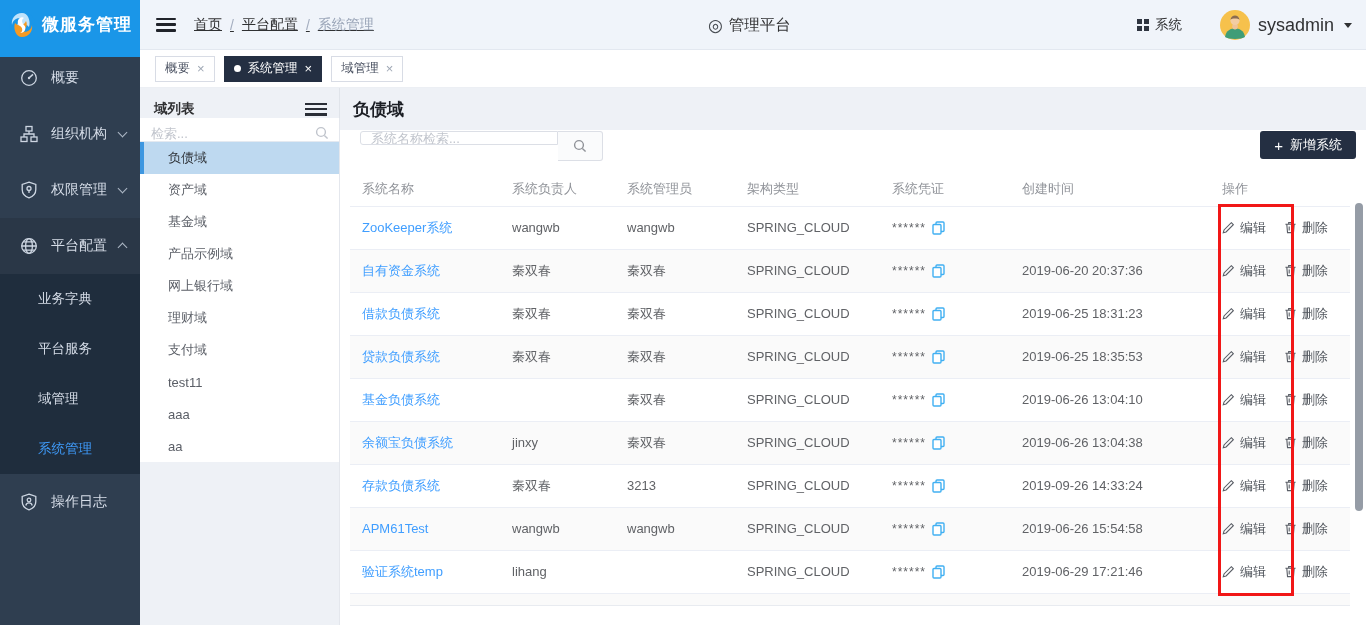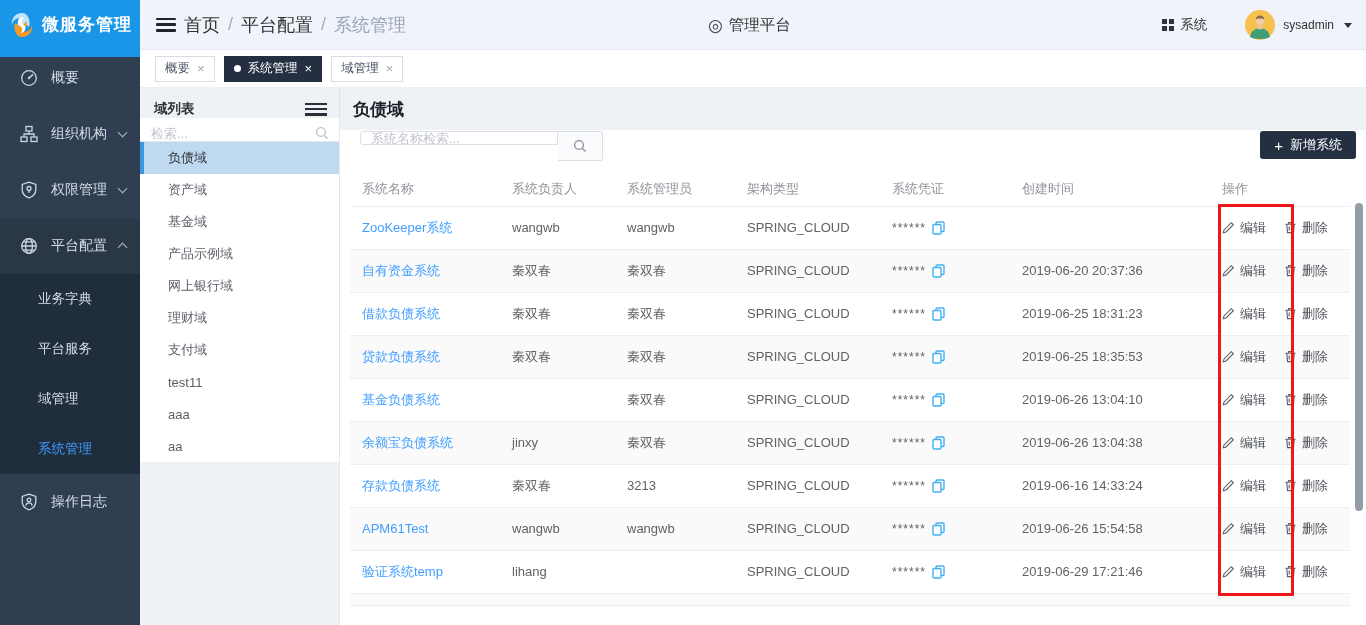--- a/index.html
+++ b/index.html
@@ -6,33 +6,33 @@
   html,body { width:1366px; height:625px; overflow:hidden; }
   body { font-family:"Liberation Sans","DejaVu Sans",sans-serif; background:#fff; color:#303133; }
   .app { position:relative; width:1366px; height:625px; overflow:hidden; background:#fff; }
 
   
   .header { position:absolute; left:0; top:0; width:1366px; height:50px; background:#f0f4fa; border-bottom:1px solid #e3e8f0; display:flex; align-items:center; z-index:5; }
   .logo { width:140px; height:64px; background:#1a96e8; display:flex; align-items:center; padding-left:8px; flex:0 0 140px; }
   .logo-text { color:#fff; font-weight:bold; font-size:17px; letter-spacing:1px; margin-left:6px; white-space:nowrap; }
   .hamburger { width:20px; height:14px; display:flex; flex-direction:column; justify-content:space-between; margin:0 0 0 16px; cursor:pointer; }
   .hamburger i { display:block; height:2.5px; background:#20232a; border-radius:1px; }
-  .breadcrumb { display:flex; align-items:center; gap:8px; margin-left:8px; font-size:18px; }
+  .breadcrumb { display:flex; align-items:center; gap:8px; margin-left:18px; font-size:14px;text-decoration:underline; }
   .breadcrumb .sep { color:#a3adbf; }
   .bc-link { color:#303133; cursor:pointer; }
   .bc-current { color:#9aa5b8; }
   .center-title { position:absolute; left:708px; top:0; height:50px; display:flex; align-items:center; gap:6px; font-size:15.5px; color:#303133; }
   .target-glyph { font-size:17px; color:#44494f; }
   .header-right { position:absolute; right:14px; top:0; height:50px; display:flex; align-items:center; gap:10px; }
   .sys-switch { display:flex; align-items:center; gap:6px; font-size:13.5px; color:#303133; cursor:pointer; margin-right:28px; }
   .grid-icon { display:grid; grid-template-columns:5px 5px; grid-template-rows:5px 5px; gap:2px; }
   .grid-icon i { background:#2e3440; display:block; }
   .user-area { display:flex; align-items:center; gap:8px; cursor:pointer; }
   .caret-down { width:0; height:0; border-left:4.5px solid transparent; border-right:4.5px solid transparent; border-top:5.5px solid #303133; margin-left:2px; }
-  .username { font-size:12px; color:#303133; }
+  .username { font-size:18px; color:#303133; }
 
   
   .sidebar { position:absolute; left:0; top:50px; width:140px; height:575px; background:#2f3e50; z-index:4; }
   .side-item { height:56px; display:flex; align-items:center; padding-left:20px; color:#d6dde8; font-size:14px; cursor:pointer; position:relative; }
   .side-item .s-icon { width:18px; height:18px; margin-right:13px; flex:0 0 18px; color:#cdd6e2; }
   .side-item .s-icon svg { width:18px; height:18px; display:block; }
   .side-item.expanded { background:#2a3747; }
   .chev { width:7px; height:7px; border-right:1.6px solid #aeb9c6; border-bottom:1.6px solid #aeb9c6; position:absolute; right:14px; }
   .chev.down { transform:rotate(45deg); top:23px; }
   .chev.up { transform:rotate(-135deg); top:26px; }
@@ -525,21 +525,21 @@
       <span class="cred-cell">
         <span class="cred-mask">******</span>
         <span class="copy-ic">
           <svg viewBox="0 0 13 14" fill="none" stroke="currentColor" stroke-width="1.4">
             <rect x="4" y="1" width="8" height="9.5" rx="1"></rect>
             <rect x="1" y="3.5" width="8" height="9.5" rx="1" fill="#fff"></rect>
           </svg>
         </span>
       </span>
     </td>
-    <td>2019-06-16 14:33:24</td>
+    <td>2019-09-26 14:33:24</td>
     <td>
       <span class="op-group">
         <span class="op-btn">
           <svg viewBox="0 0 14 14" fill="none" stroke="currentColor" stroke-width="1.2">
             <path d="M10 1.8 L12.2 4 L4.4 11.8 L1.4 12.6 L2.2 9.6 Z"></path>
           </svg>
           <span class="op-label">编辑</span>
         </span>
         <span class="op-btn">
           <svg viewBox="0 0 14 14" fill="none" stroke="currentColor" stroke-width="1.2">

